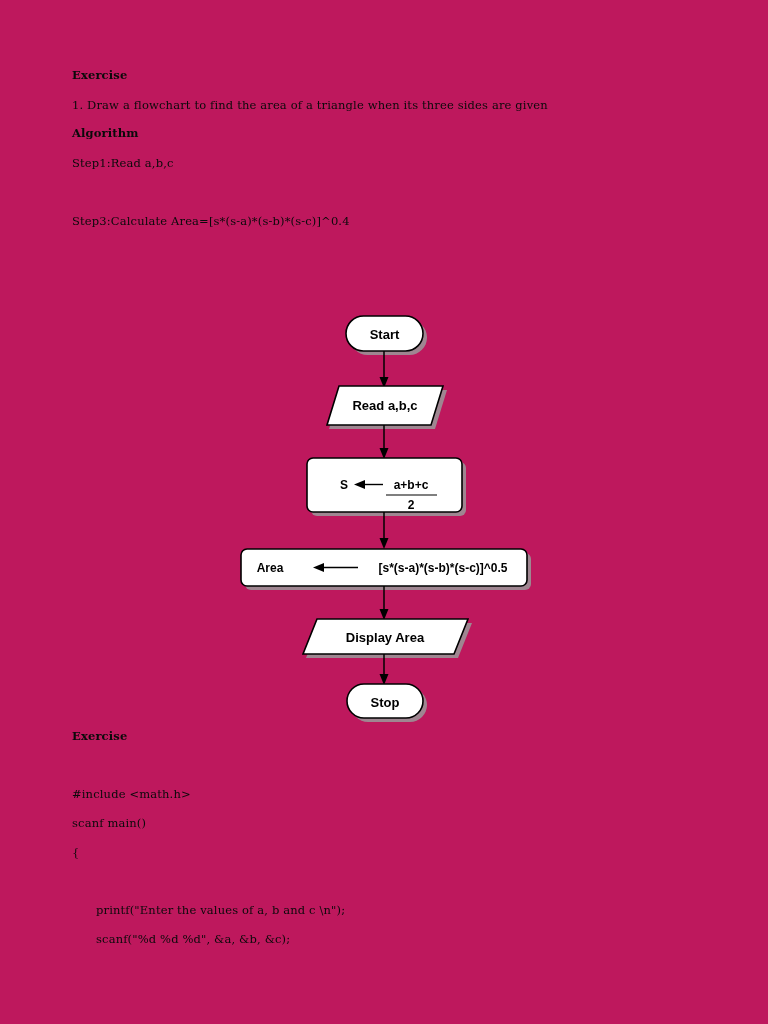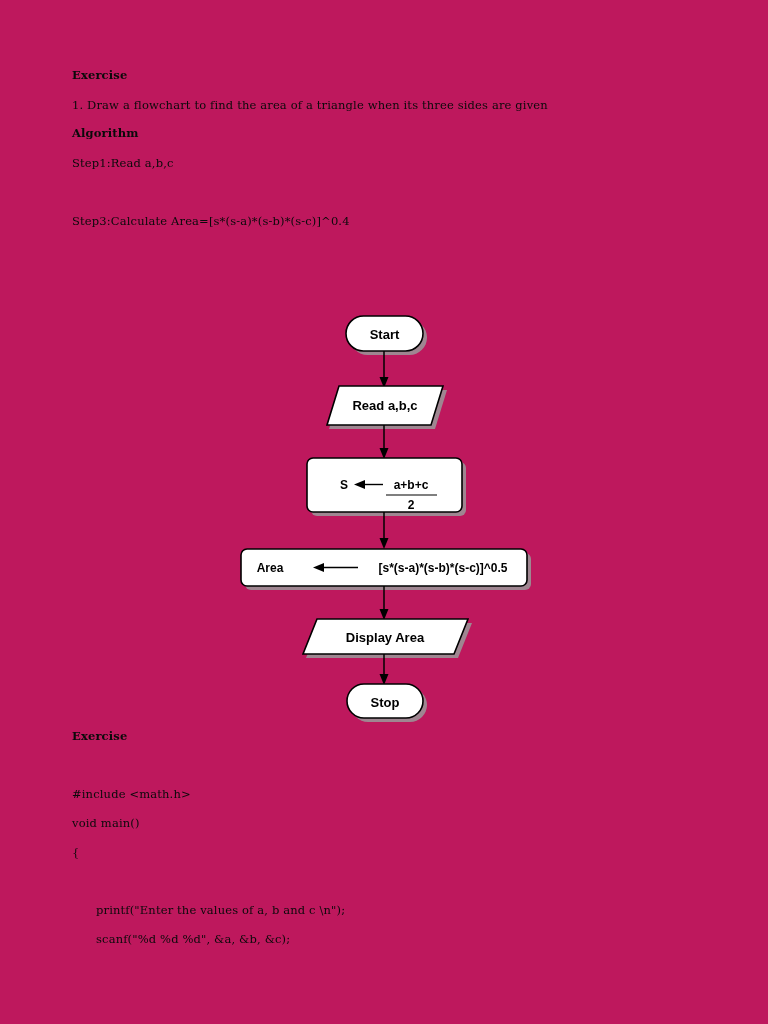--- a/index.html
+++ b/index.html
@@ -188,21 +188,21 @@
   </svg>
 
   <div class="text-col" style="top:729px;">
     <div class="para bold">Exercise</div>
   </div>
 
   <div class="text-col" style="top:787px;">
     <div class="para">#include &lt;math.h&gt;</div>
   </div>
   <div class="text-col" style="top:816px;">
-    <div class="para">void main()</div>
+    <div class="para">scanf main()</div>
   </div>
   <div class="text-col" style="top:845px;">
     <div class="para">{</div>
   </div>
   <div class="text-col" style="top:903px;">
     <div class="para indent">printf("Enter the values of a, b and c \n");</div>
   </div>
   <div class="text-col" style="top:932px;">
     <div class="para indent">scanf("%d %d %d", &amp;a, &amp;b, &amp;c);</div>
   </div>

